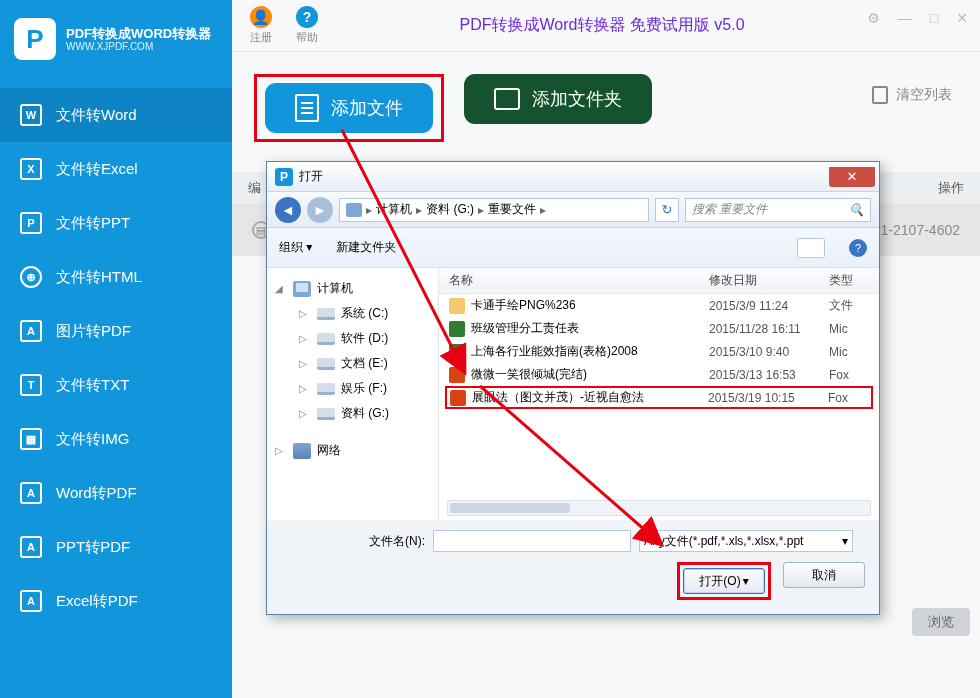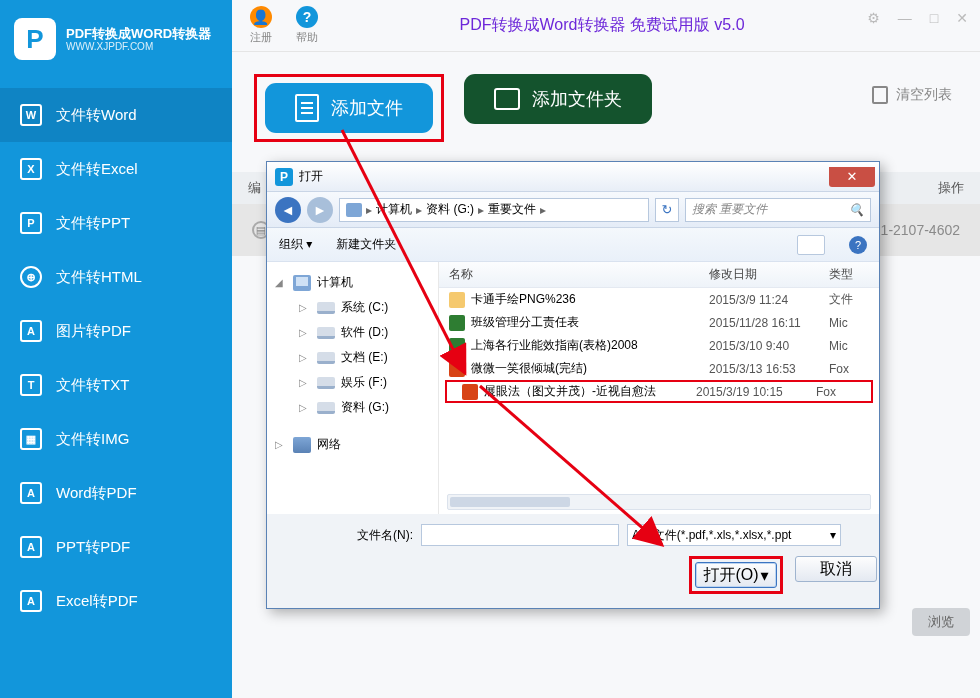--- a/index.html
+++ b/index.html
@@ -49,21 +49,21 @@
 .dlg-titlebar .p-badge { width: 18px; height: 18px; background: #1296db; color: #fff; display: flex; align-items: center; justify-content: center; font-weight: bold; border-radius: 3px; margin-right: 6px; font-size: 12px; }
 .dlg-close { margin-left: auto; width: 46px; height: 20px; background: #c94f44; color: #fff; display: flex; align-items: center; justify-content: center; font-size: 13px; border-radius: 0 0 3px 3px; margin-right: 4px; cursor: pointer; }
 .dlg-nav { height: 36px; background: linear-gradient(#f6f9fd,#e4ecf7); display: flex; align-items: center; padding: 0 8px; gap: 6px; border-bottom: 1px solid #c9d5e6; }
 .nav-back { width: 26px; height: 26px; border-radius: 50%; background: #3b74c1; color: #fff; display: flex; align-items: center; justify-content: center; font-size: 14px; }
 .nav-back.dim { background: #a8bfda; }
 .path-box { flex: 1; height: 24px; background: #fff; border: 1px solid #b7c8de; display: flex; align-items: center; padding: 0 6px; font-size: 12px; gap: 4px; }
 .path-box .sep { color: #666; }
 .path-box .comp-ico { width: 16px; height: 14px; background: #7ea6d6; border-radius: 2px; }
 .refresh { width: 24px; height: 24px; border: 1px solid #b7c8de; background: #fff; display: flex; align-items: center; justify-content: center; font-size: 13px; color: #3b74c1; }
 .search-box { width: 186px; height: 24px; background: #fff; border: 1px solid #b7c8de; display: flex; align-items: center; padding: 0 6px; font-size: 12px; color: #888; gap: 6px; font-style: italic; }
-.dlg-toolbar { height: 34px; background: linear-gradient(#f4f8fc,#e9f0f9); display: flex; align-items: center; padding: 0 12px; font-size: 12px; border-bottom: 1px solid #d9e2ef; gap: 24px; }
+.dlg-toolbar { height: 40px; background: linear-gradient(#f4f8fc,#e9f0f9); display: flex; align-items: center; padding: 0 12px; font-size: 12px; border-bottom: 1px solid #d9e2ef; gap: 24px; }
 .dlg-toolbar .spacer { flex: 1; }
 .view-ico { width: 28px; height: 20px; border: 1px solid #b7c8de; border-radius: 2px; background: #fff; }
 .help-ico { width: 18px; height: 18px; border-radius: 50%; background: #3b74c1; color: #fff; display: flex; align-items: center; justify-content: center; font-size: 11px; }
 
 .dlg-body { display: flex; height: 252px; }
 .tree { width: 172px; border-right: 1px solid #e8e8e8; padding: 8px 6px; font-size: 12px; overflow: hidden; }
 .tree-node { display: flex; align-items: center; gap: 6px; padding: 4px 2px; cursor: pointer; }
 .tree-node.l1 { font-weight: 500; }
 .tree-node.l2 { padding-left: 26px; }
 .drive-ico { width: 18px; height: 12px; background: #d5dde8; border-radius: 2px; border-bottom: 3px solid #9ab0cc; }
@@ -82,26 +82,26 @@
 .fp-row .c2 { width: 120px; color: #555; }
 .fp-row .c3 { width: 40px; color: #555; }
 .f-ico { width: 16px; height: 16px; border-radius: 2px; display: inline-block; }
 .f-folder { background: #f5c96e; }
 .f-xls { background: #2e7d32; }
 .f-pdf { background: #d84315; }
 .sel-box { border: 2px solid #e60012; margin: 0 6px; }
 .scrollbar-h { position: absolute; left: 8px; right: 8px; bottom: 4px; height: 16px; background: #f0f3f7; border: 1px solid #dbe2ec; border-radius: 2px; }
 .scrollbar-h::before { content: ""; position: absolute; left: 2px; top: 2px; width: 120px; bottom: 2px; background: #cdd7e5; border-radius: 2px; }
 
-.dlg-footer { padding: 10px 2px 14px; background: #f0f3f7; }
+.dlg-footer { padding: 10px 14px 14px; background: #f0f3f7; }
 .fname-row { display: flex; align-items: center; gap: 8px; font-size: 12px; margin-bottom: 10px; }
 .fname-row input { flex: 1; height: 22px; border: 1px solid #b7c8de; padding: 0 4px; max-width: 198px; }
 .filter { width: 214px; height: 22px; border: 1px solid #b7c8de; background: #fff; font-size: 12px; padding: 0 4px; display: flex; align-items: center; justify-content: space-between; }
 .btn-row { display: flex; justify-content: flex-end; gap: 12px; }
-.dlg-btn { width: 82px; height: 26px; background: linear-gradient(#fdfdfd,#e4e9f1); border: 1px solid #9fb4cf; border-radius: 3px; font-size: 16px; display: flex; align-items: center; justify-content: center; cursor: pointer; }
+.dlg-btn { width: 82px; height: 26px; background: linear-gradient(#fdfdfd,#e4e9f1); border: 1px solid #9fb4cf; border-radius: 3px; font-size: 12px; display: flex; align-items: center; justify-content: center; cursor: pointer; }
 .dlg-btn.primary { border: 1px solid #3b74c1; box-shadow: inset 0 0 0 1px #bcd4f0; }
 .red-frame { border: 3px solid #e60012; padding: 3px; }
 
 
 .footer { height: 52px; background: #e6e6e6; display: flex; align-items: center; padding: 0 20px; gap: 30px; font-size: 14px; color: #8a8a8a; }
 .footer .fi { display: flex; align-items: center; gap: 8px; }
 .footer .fi .ico { width: 18px; height: 18px; border: 2px solid #aaa; border-radius: 50%; display: flex; align-items: center; justify-content: center; font-size: 11px; }
 
 .browse-btn { position: absolute; right: 10px; bottom: 62px; width: 58px; height: 28px; background: #d0d3d7; border-radius: 4px; font-size: 13px; color: #666; display: flex; align-items: center; justify-content: center; }
 
@@ -333,21 +333,21 @@
         </div>
       <div class="fp-row">
           <span class="c1">
             <span class="f-ico f-pdf"></span>
             <span>微微一笑很倾城(完结)</span>
           </span>
           <span class="c2">2015/3/13 16:53</span>
           <span class="c3">Fox</span>
         </div>
       <div class="sel-box">
-        <div class="fp-row" style="padding:1px 15px">
+        <div class="fp-row" style="padding:1px 3px">
             <span class="c1">
               <span class="f-ico f-pdf"></span>
               <span>展眼法（图文并茂）-近视自愈法</span>
             </span>
             <span class="c2">2015/3/19 10:15</span>
             <span class="c3">Fox</span>
           </div>
       </div>
       <div class="scrollbar-h"></div>
     </div>

